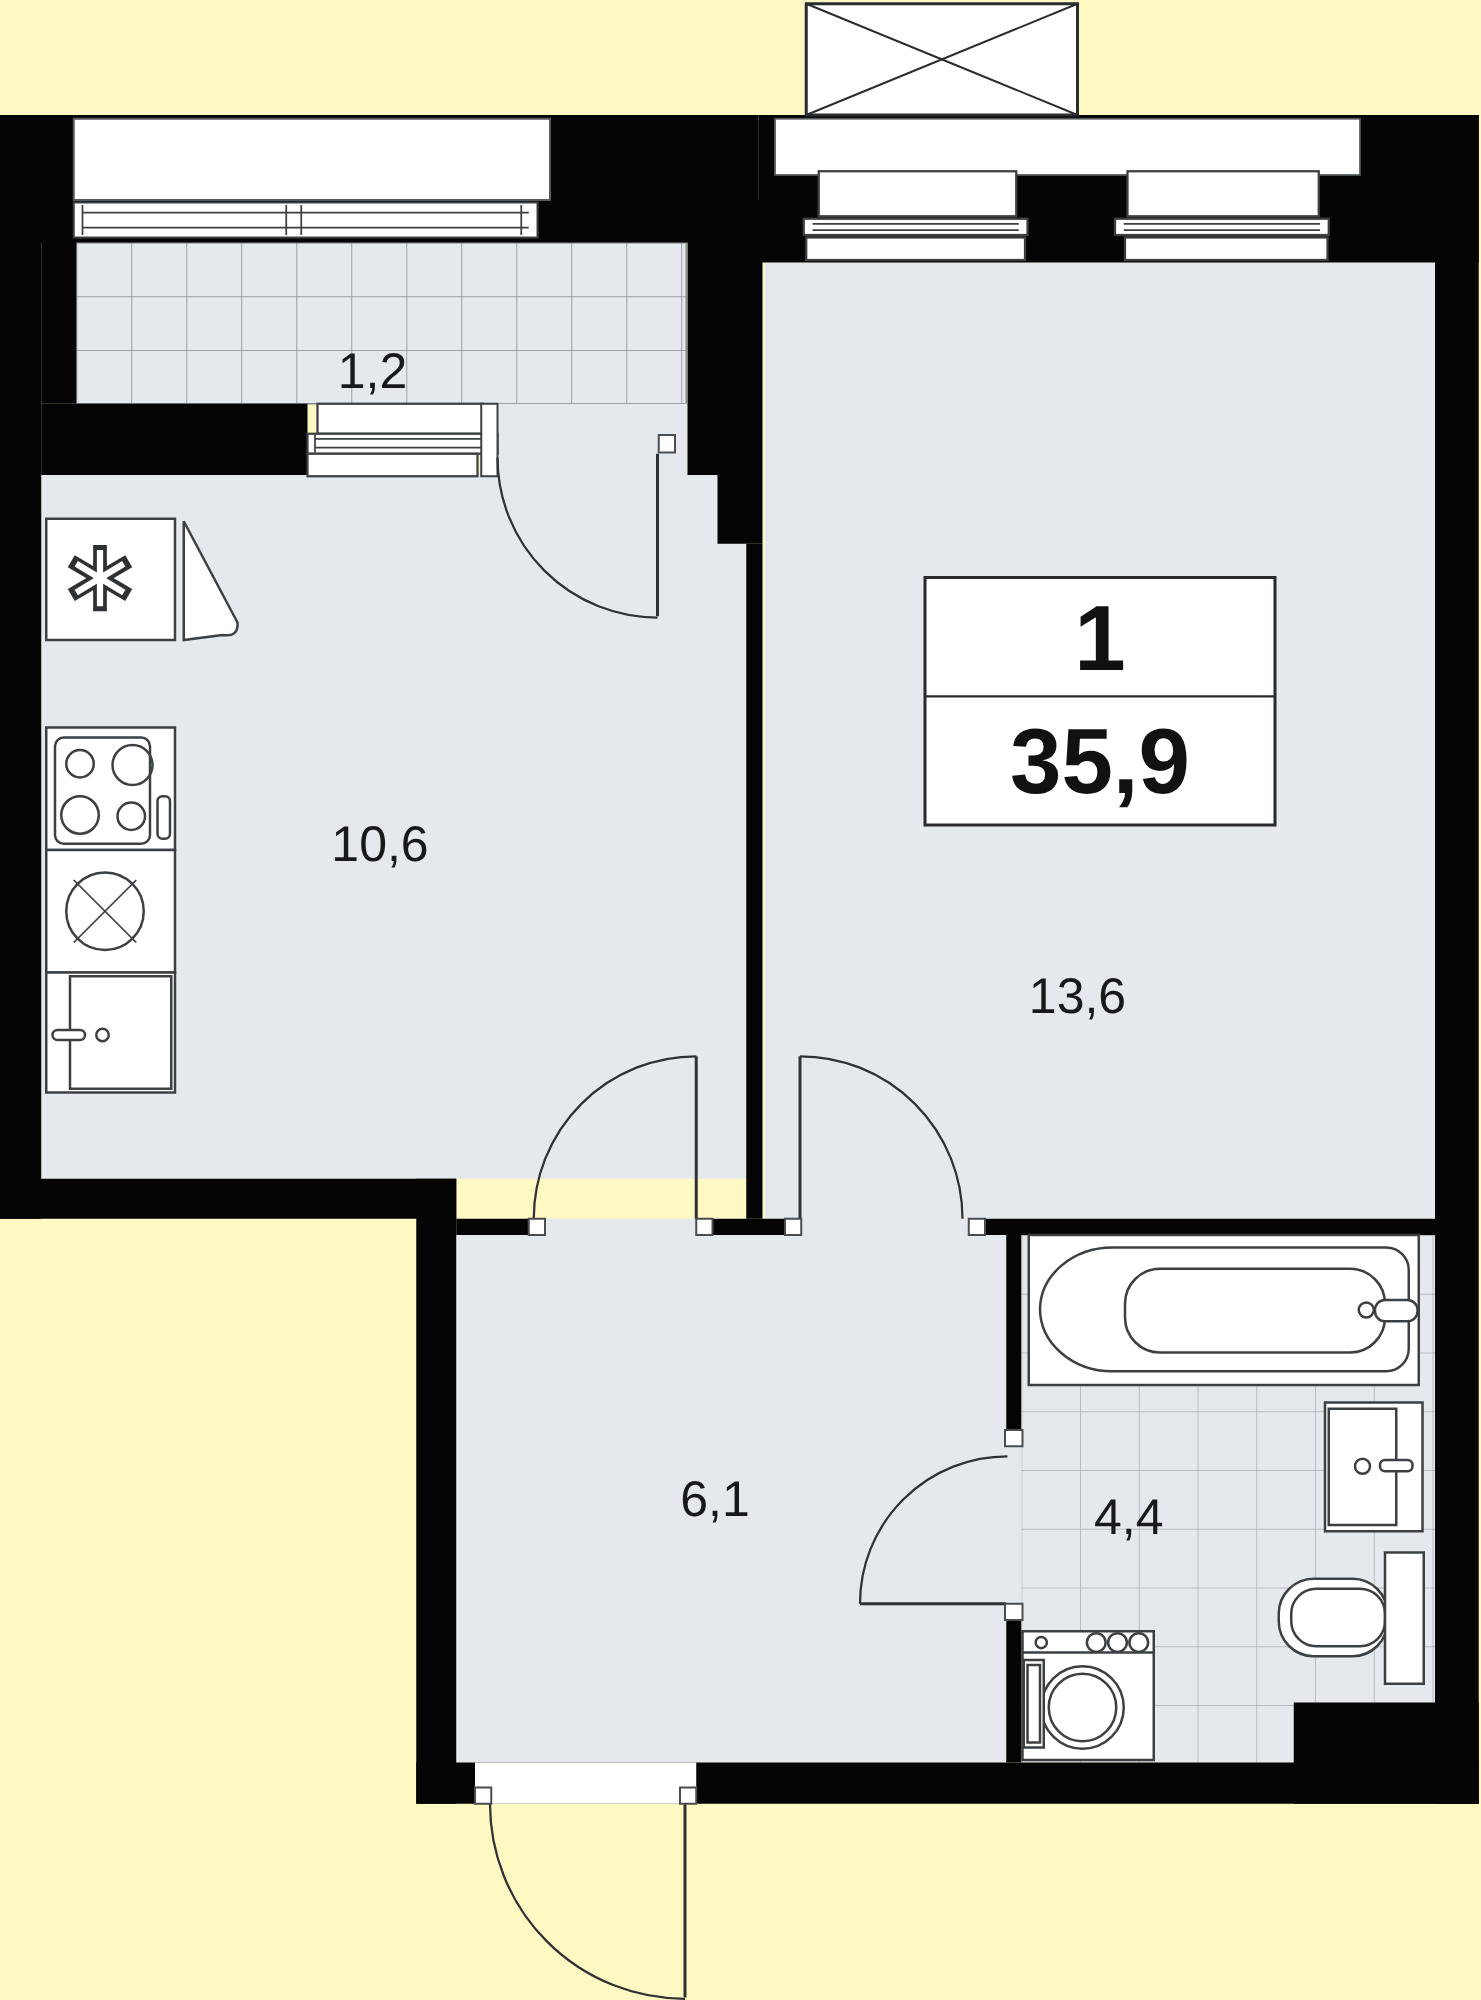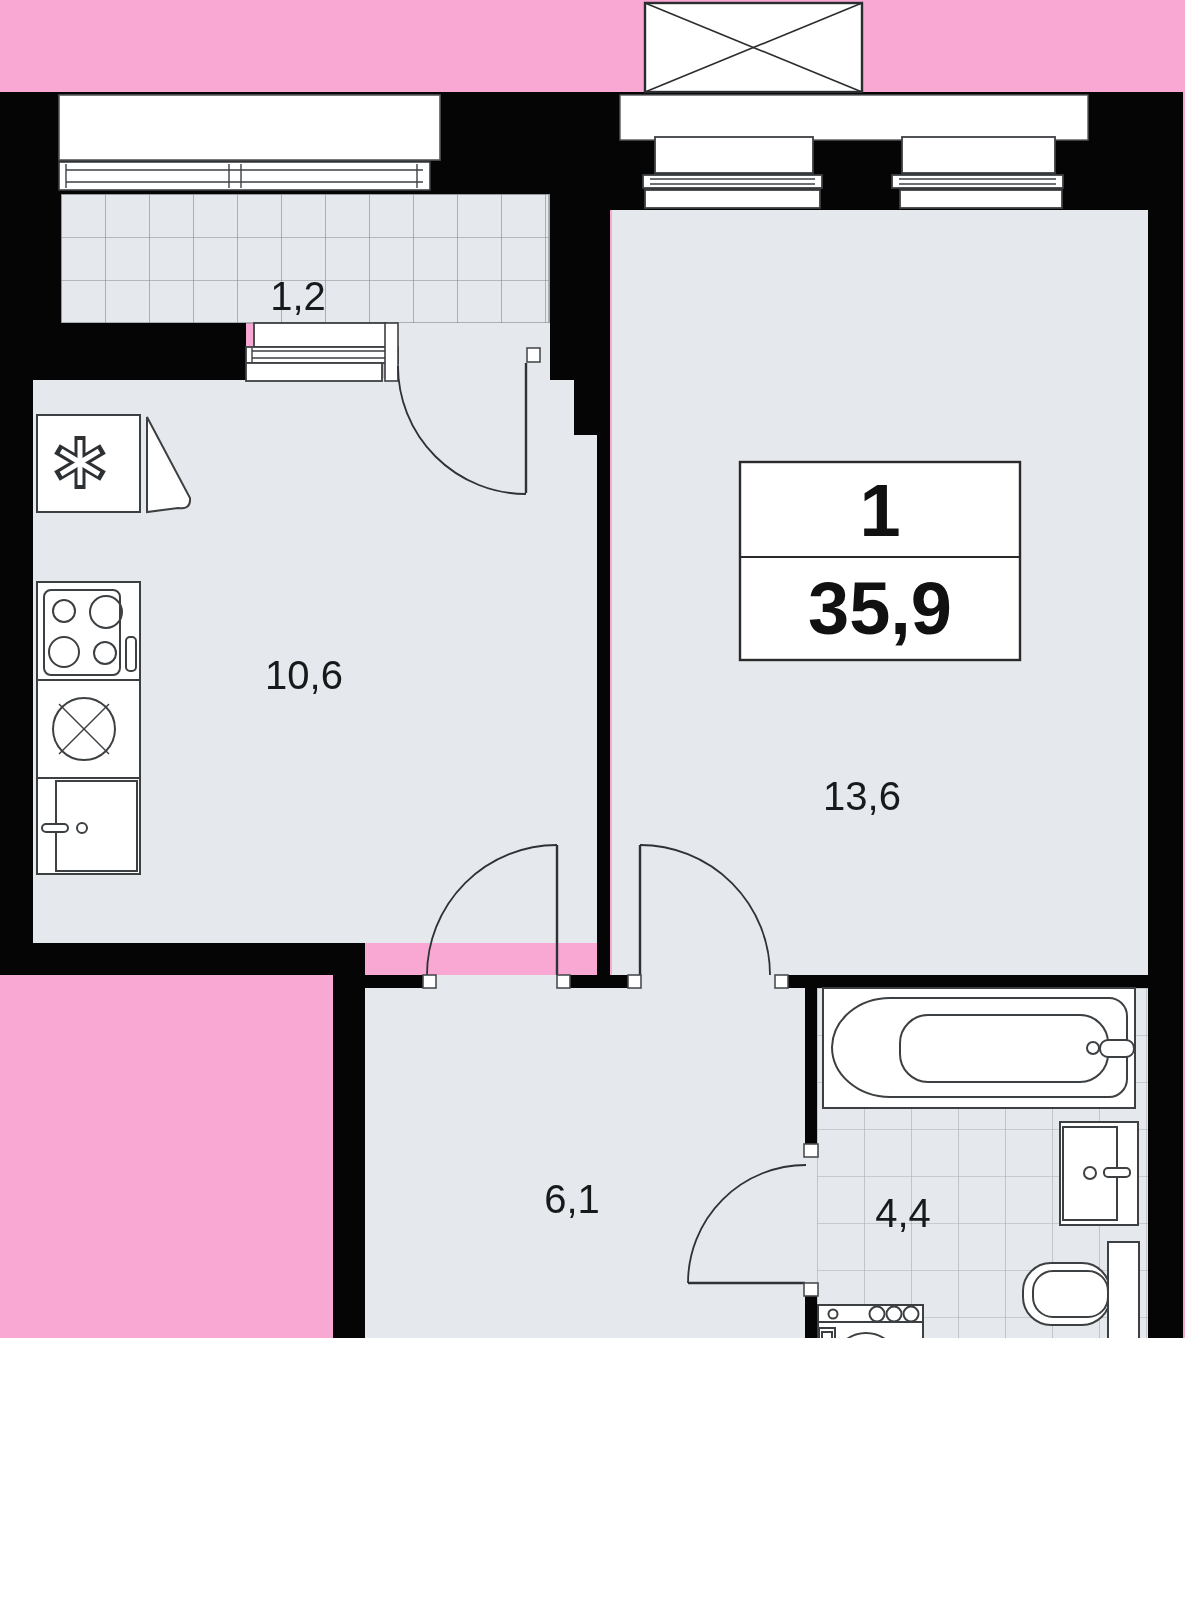--- a/index.html
+++ b/index.html
@@ -1,16 +1,16 @@
 <!DOCTYPE html>
 <html><head>
 <meta charset="utf-8">
 <style>
   html,body{margin:0;padding:0;background:#ffffff;}
-  .page{position:relative;width:1185px;height:1338px;background:#f9a8d4;overflow:hidden;
+  .page{position:relative;width:1185px;height:1600px;background:#fef9c3;overflow:hidden;
         font-family:"Liberation Sans",sans-serif;}
   svg{display:block;}
   .wall{fill:#050505;stroke:none;}
   .floor{fill:#e5e8ec;stroke:none;}
   .fixture{fill:#ffffff;stroke:#3d4043;stroke-width:2;}
   .fixline{fill:none;stroke:#3d4043;stroke-width:2;}
   .thin{fill:none;stroke:#3d4043;stroke-width:1.4;}
   .jamb{fill:#ffffff;stroke:#4a4d50;stroke-width:1.6;}
   .doorarc{fill:none;stroke:#2f3235;stroke-width:1.8;}
   .doorleaf{fill:none;stroke:#2f3235;stroke-width:2.4;}

